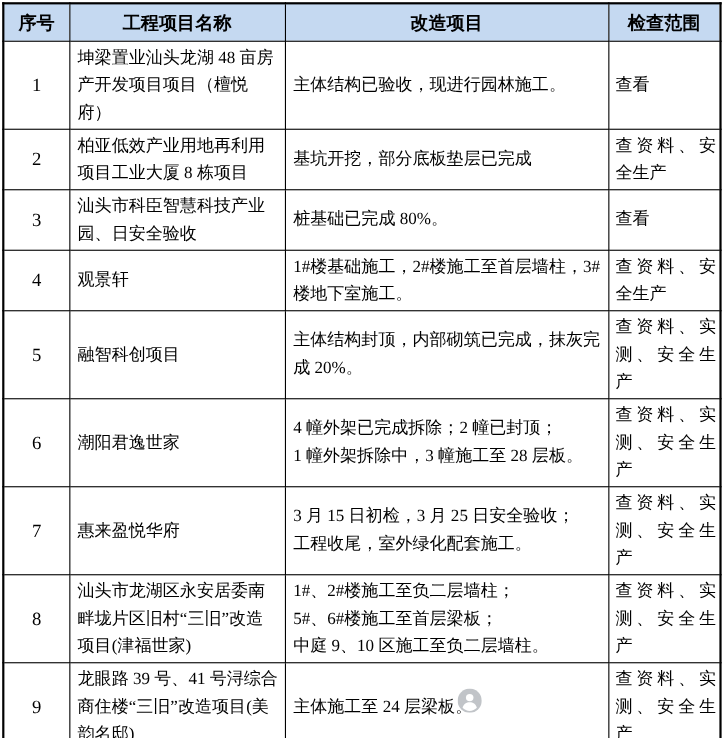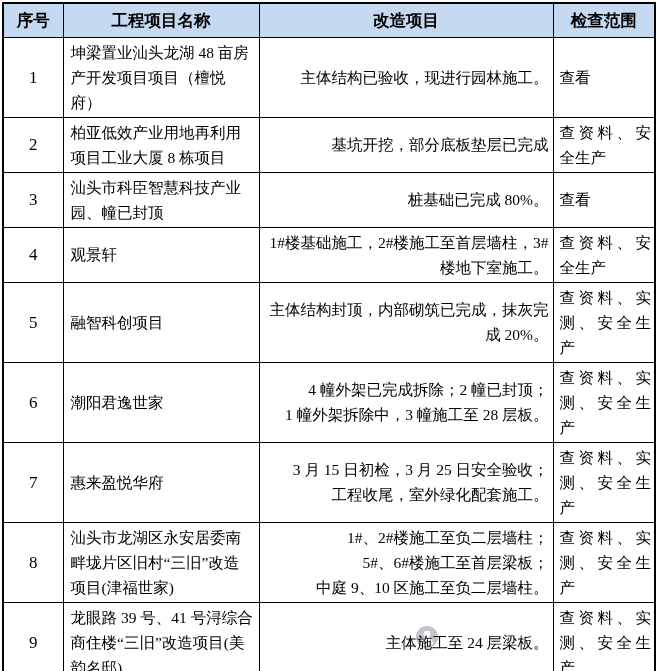--- a/index.html
+++ b/index.html
@@ -40,21 +40,21 @@
   td.no{
     text-align:center;
     font-size:17px;
   }
   td.name{
     padding:2px 4px 2px 7px;
     text-align:left;
   }
   td.progress{
     padding:2px 4px 2px 7px;
-    text-align:right;
+    text-align:left;
     white-space:pre-line;
   }
   td.scope{
     padding:2px 3px 2px 6px;
     text-align:justify;
   }
   .watermark{
     position:absolute;
     left:416px;
     top:626px;
@@ -100,21 +100,21 @@
       <td class="scope">查看</td>
     </tr>
     <tr style="height:55px;">
       <td class="no">2</td>
       <td class="name">柏亚低效产业用地再利用项目工业大厦 8 栋项目</td>
       <td class="progress">基坑开挖，部分底板垫层已完成</td>
       <td class="scope">查资料、安全生产</td>
     </tr>
     <tr style="height:53px;">
       <td class="no">3</td>
-      <td class="name">汕头市科臣智慧科技产业园、幢已封顶</td>
+      <td class="name">汕头市科臣智慧科技产业园、日安全验收</td>
       <td class="progress">桩基础已完成 80%。</td>
       <td class="scope">查看</td>
     </tr>
     <tr style="height:53px;">
       <td class="no">4</td>
       <td class="name">观景轩</td>
       <td class="progress">1#楼基础施工，2#楼施工至首层墙柱，3#楼地下室施工。</td>
       <td class="scope">查资料、安全生产</td>
     </tr>
     <tr style="height:54px;">

